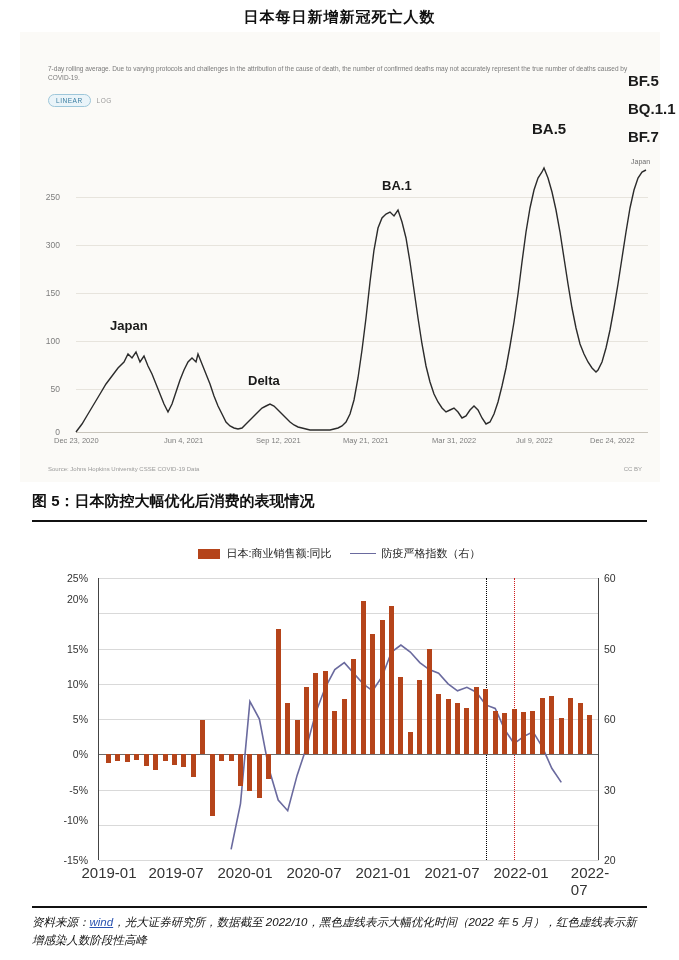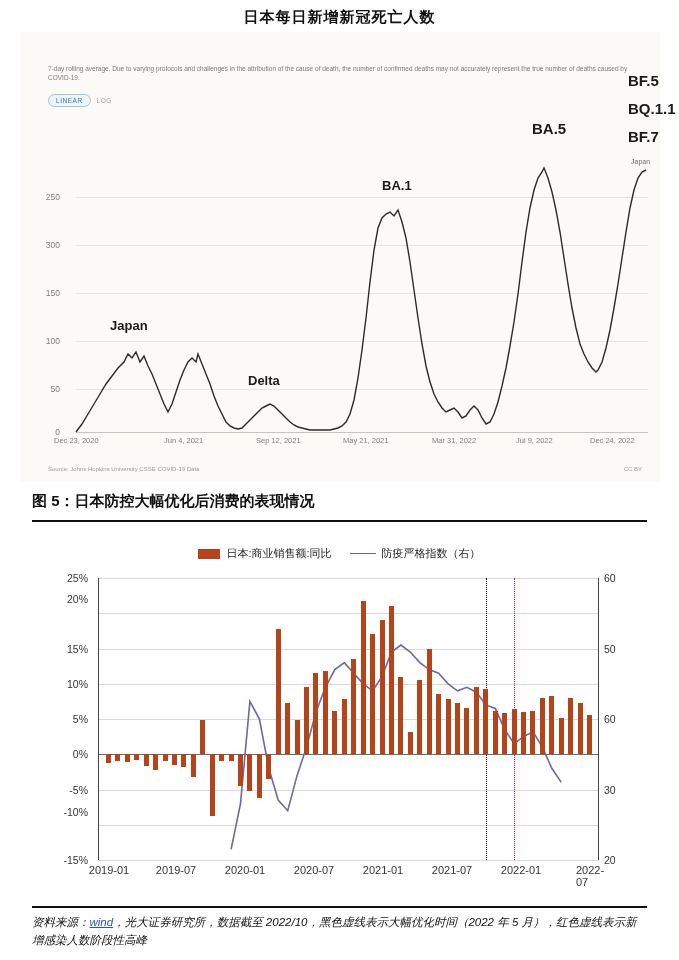--- a/index.html
+++ b/index.html
@@ -97,21 +97,21 @@
     border-left:1px solid #444;border-bottom:0;
   }
   .axis-left-labels div,.axis-right-labels div{
     position:absolute;font-size:10.5px;color:#333;white-space:nowrap;
   }
   .axis-left-labels div{right:6px;transform:translateY(-50%);text-align:right;}
   .axis-right-labels div{left:6px;transform:translateY(-50%);}
   .bgrid{position:absolute;left:0;width:500px;height:1px;background:#d9d9d9;}
   .bzero{position:absolute;left:0;width:500px;height:1px;background:#6b6b6b;}
   .bar{position:absolute;background:#b5441a;width:5px;}
-  .xtick{position:absolute;top:286px;font-size:11px;color:#333;transform:translateX(-50%);}
+  .xtick{position:absolute;top:286px;font-size:15px;color:#333;transform:translateX(-50%);}
   .vline-black{position:absolute;top:0;height:282px;border-left:1.6px dotted #000;}
   .vline-red{position:absolute;top:0;height:282px;border-left:1.6px dotted #d01c1c;}
   
   #foot-rule{
     position:absolute;left:32px;top:906px;width:615px;height:1.5px;background:#111;
   }
   #footnote{
     position:absolute;left:32px;top:914px;width:615px;
     font-size:11.5px;line-height:1.55;color:#111;font-style:italic;
   }
@@ -183,21 +183,21 @@
   </div>
 
   <div class="axis-left-labels" style="position:absolute;left:0;top:46px;width:62px;height:282px;">
     <div style="top:0px">25%</div>
     <div style="top:21px">20%</div>
     <div style="top:70.5px">15%</div>
     <div style="top:105.75px">10%</div>
     <div style="top:141px">5%</div>
     <div style="top:176.25px">0%</div>
     <div style="top:211.5px">-5%</div>
-    <div style="top:234px">-10%</div>
+    <div style="top:242px">-10%</div>
     <div style="top:282px">-15%</div>
   </div>
 
   <div class="axis-right-labels" style="position:absolute;left:566px;top:46px;width:48px;height:282px;">
     <div style="top:0px">60</div>
     <div style="top:70.5px">50</div>
     <div style="top:141px">60</div>
     <div style="top:211.5px">30</div>
     <div style="top:282px">20</div>
   </div>

